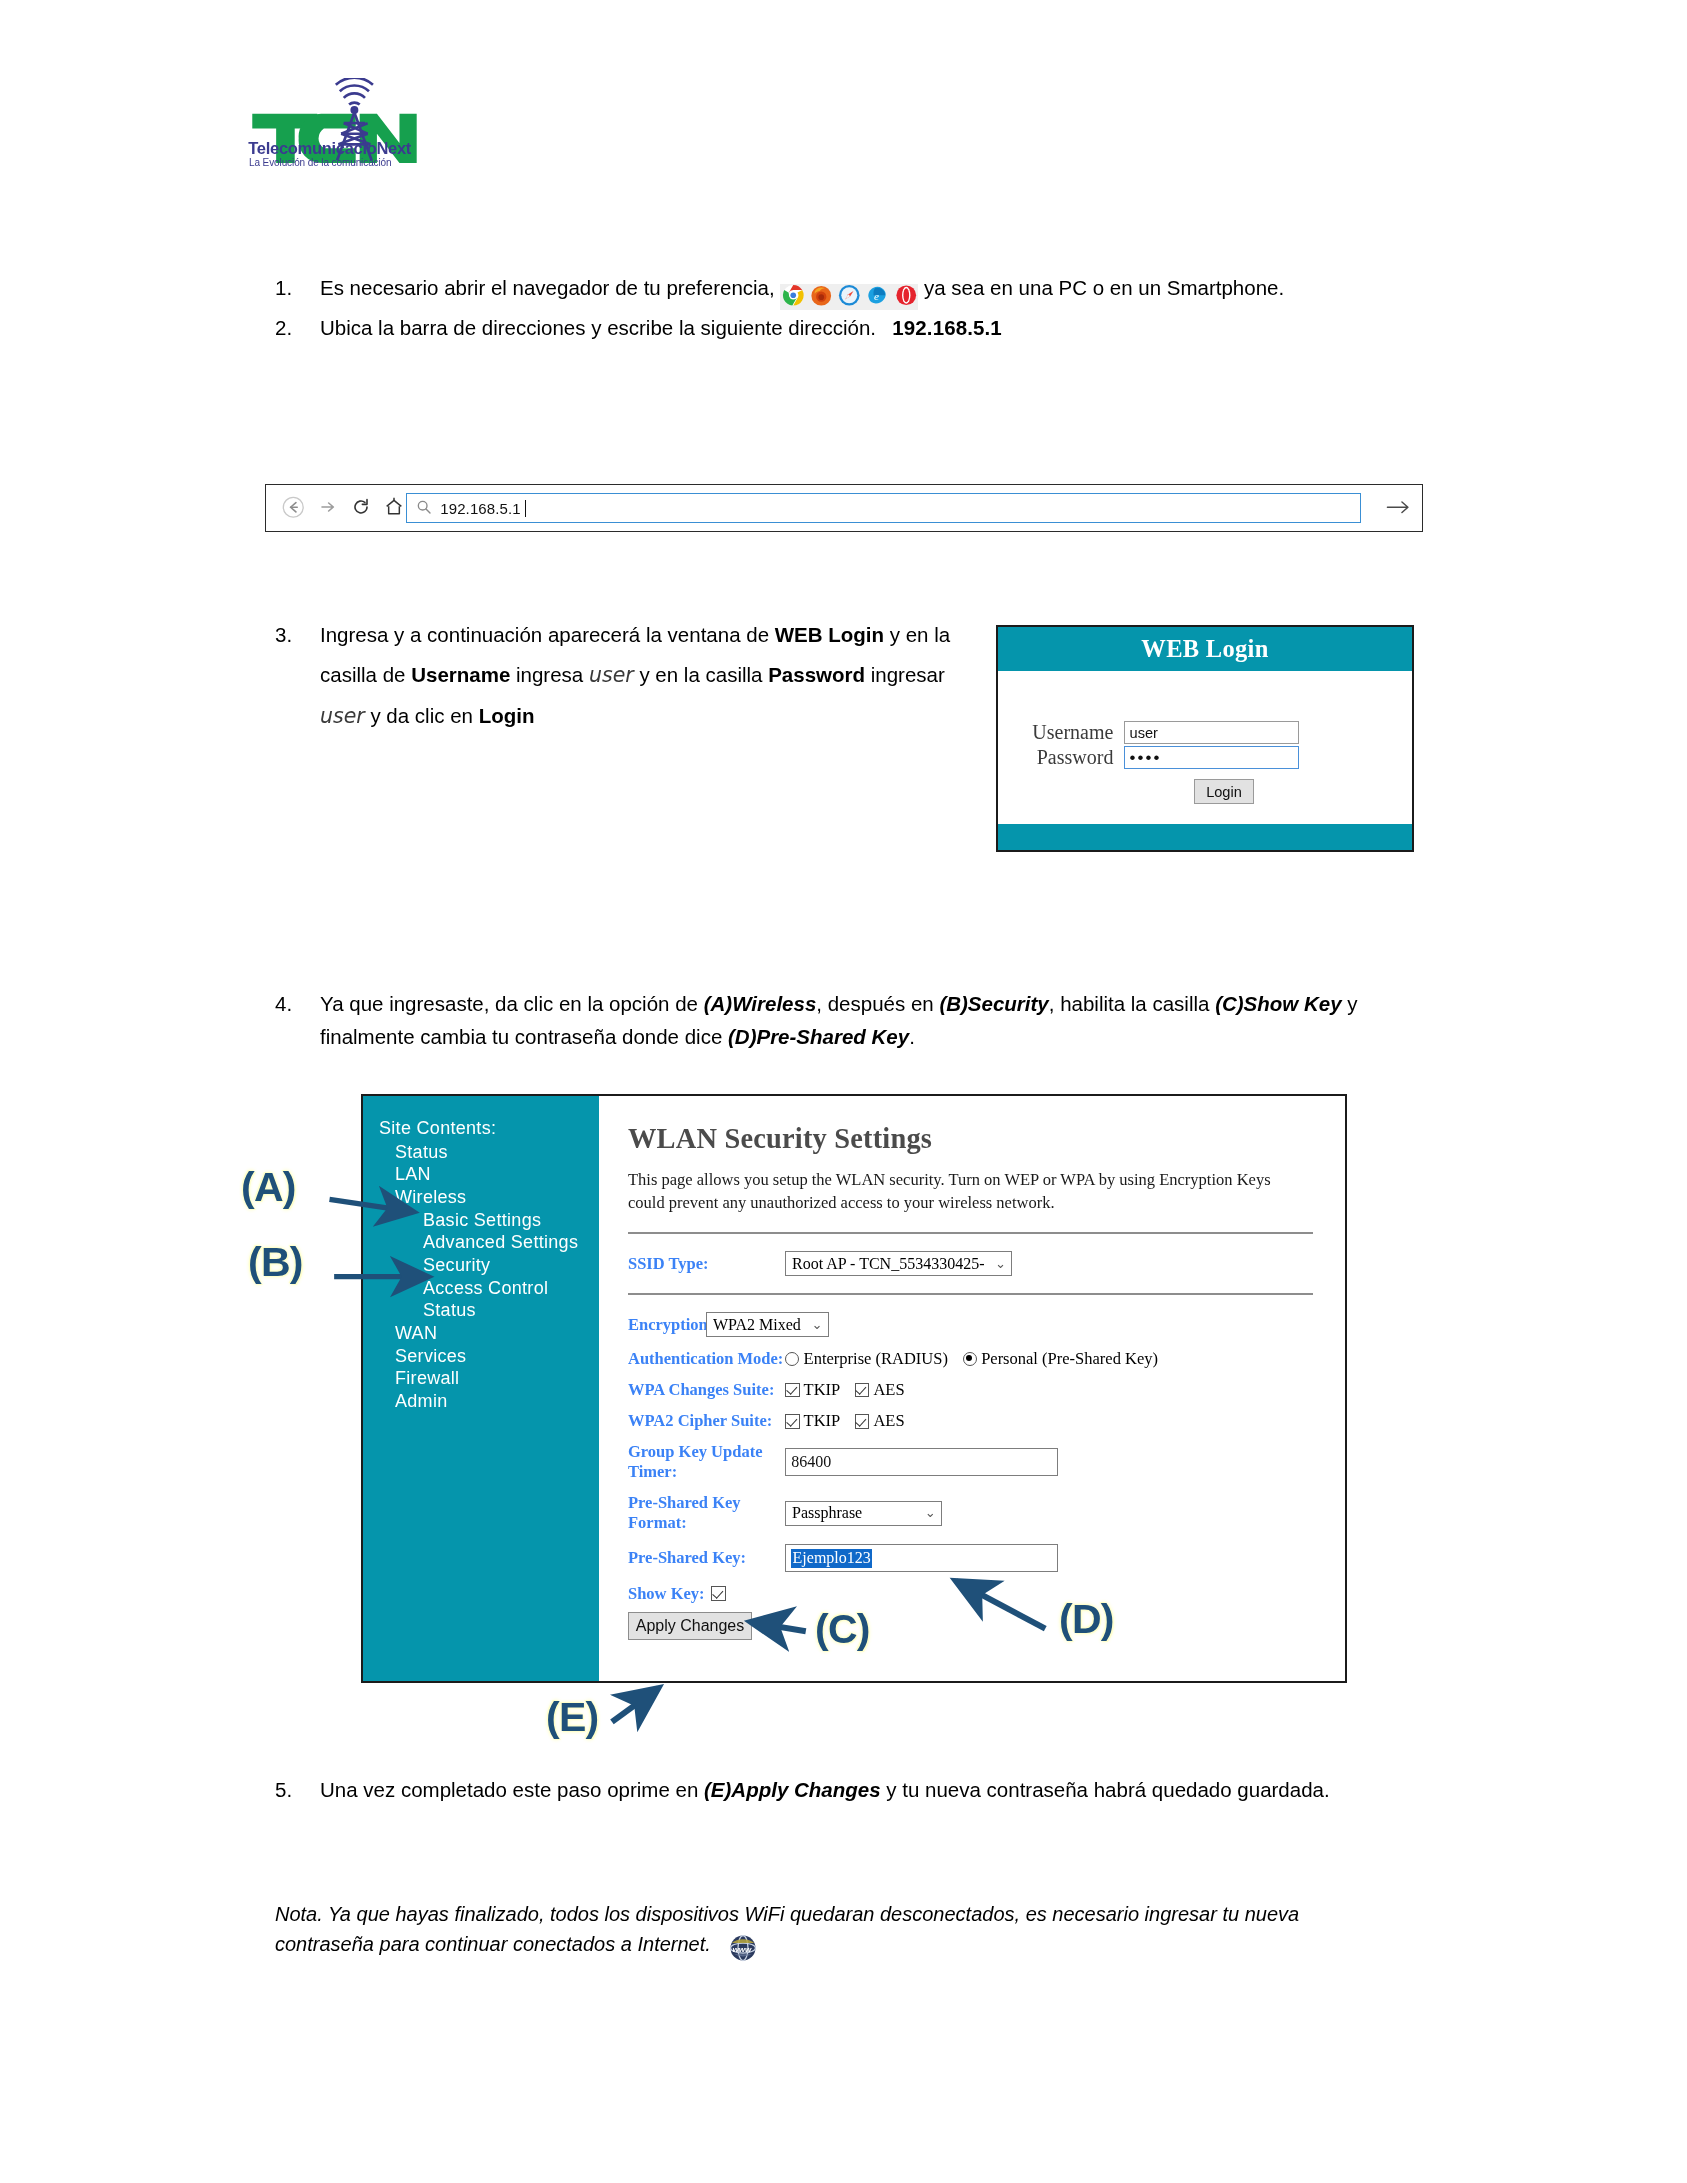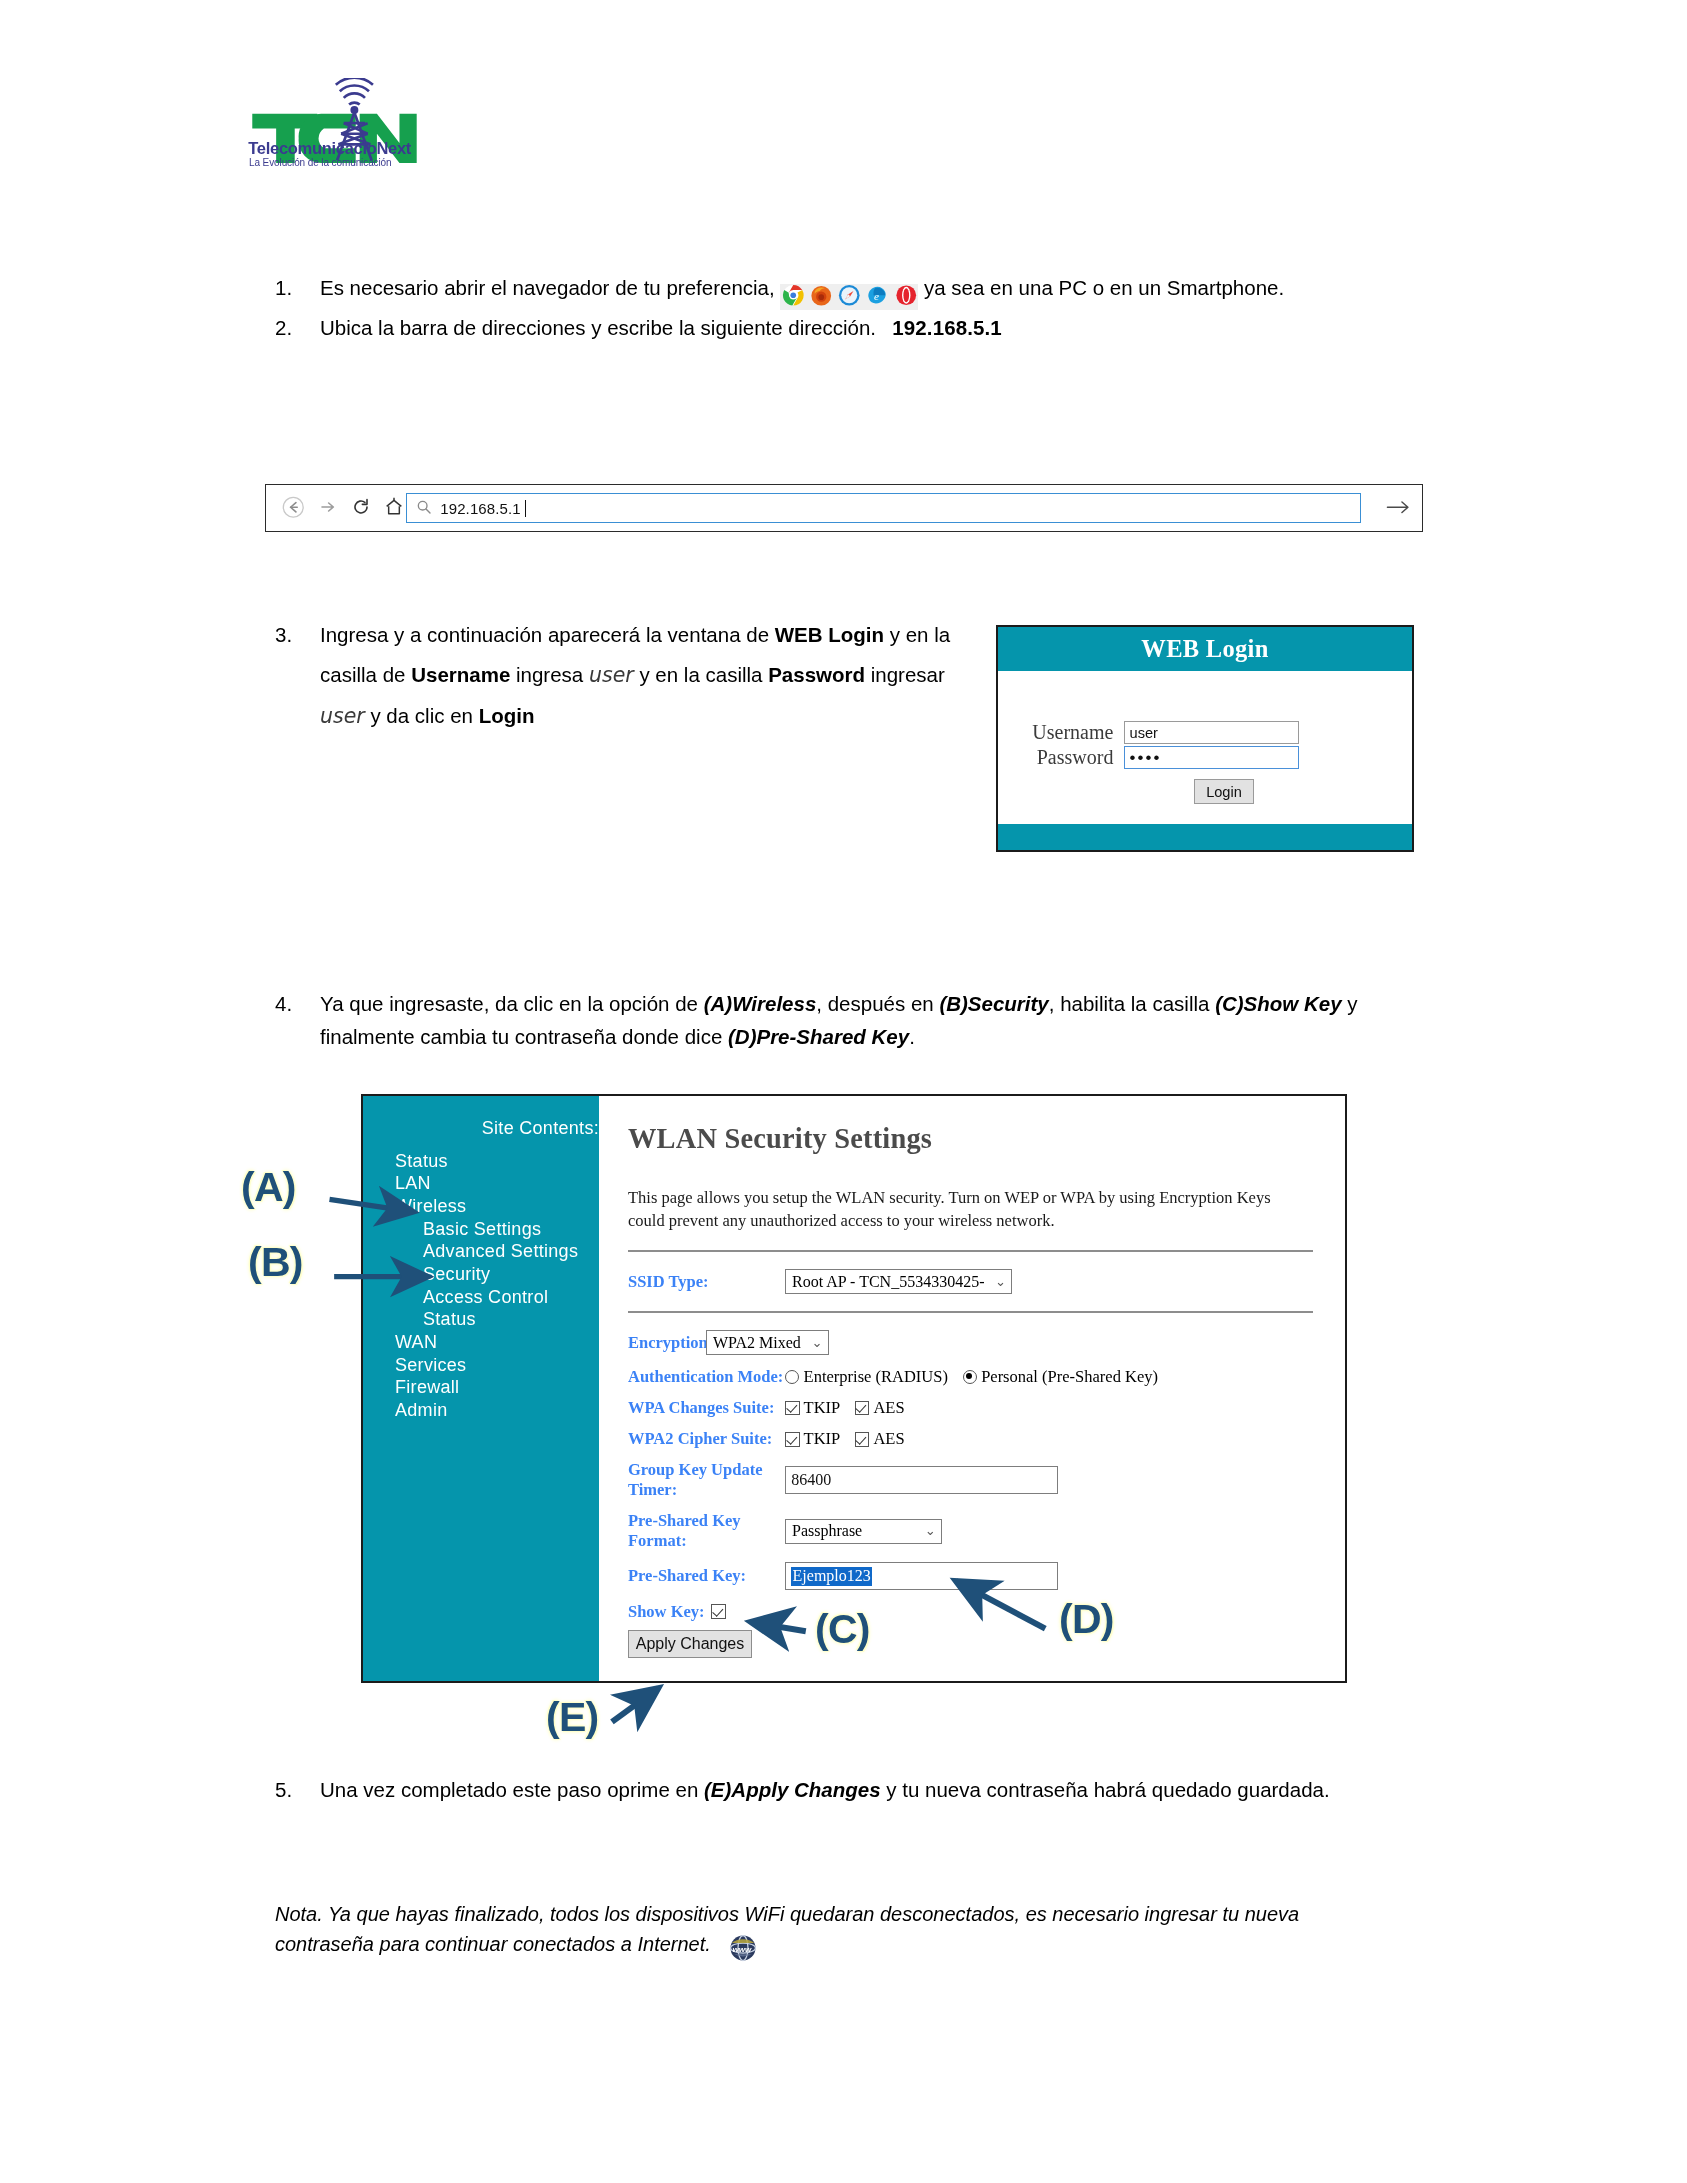--- a/index.html
+++ b/index.html
@@ -244,38 +244,38 @@
   .router-side {
     width: 236px;
     background: #0595AC;
     color: #ffffff;
     padding: 21px 0 0 16px;
     box-sizing: border-box;
     font-size: 18px;
     line-height: 1.26;
     letter-spacing: 0.3px;
   }
-  .side-title { margin-bottom: 10px; text-align: right; }
+  .side-title { margin-bottom: 1px; }
   .side-l1 { padding-left: 16px; }
   .side-l2 { padding-left: 44px; }
   .router-main {
     flex: 1;
     background: #ffffff;
     border-top-left-radius: 10.6px;
     padding: 26.5px 32px 0 29px;
     box-sizing: border-box;
     position: relative;
     font-family: "Liberation Serif", serif;
   }
   .wlan-title {
     font-size: 28.4px;
     font-weight: bold;
     color: #4b4b4b;
     letter-spacing: 0.2px;
-    margin-bottom: 31px;
+    margin-bottom: 13px;
   }
   .wlan-desc {
     font-size: 16.5px;
     line-height: 1.45;
     color: #1a1a1a;
     margin-bottom: 17px;
     max-width: 675px;
   }
   .hr { border: none; border-top: 2px solid #8d8d8d; margin: 0 0 17px 0; }
   .hr2 { border: none; border-top: 2px solid #8d8d8d; margin: 17px 0 17px 0; }

